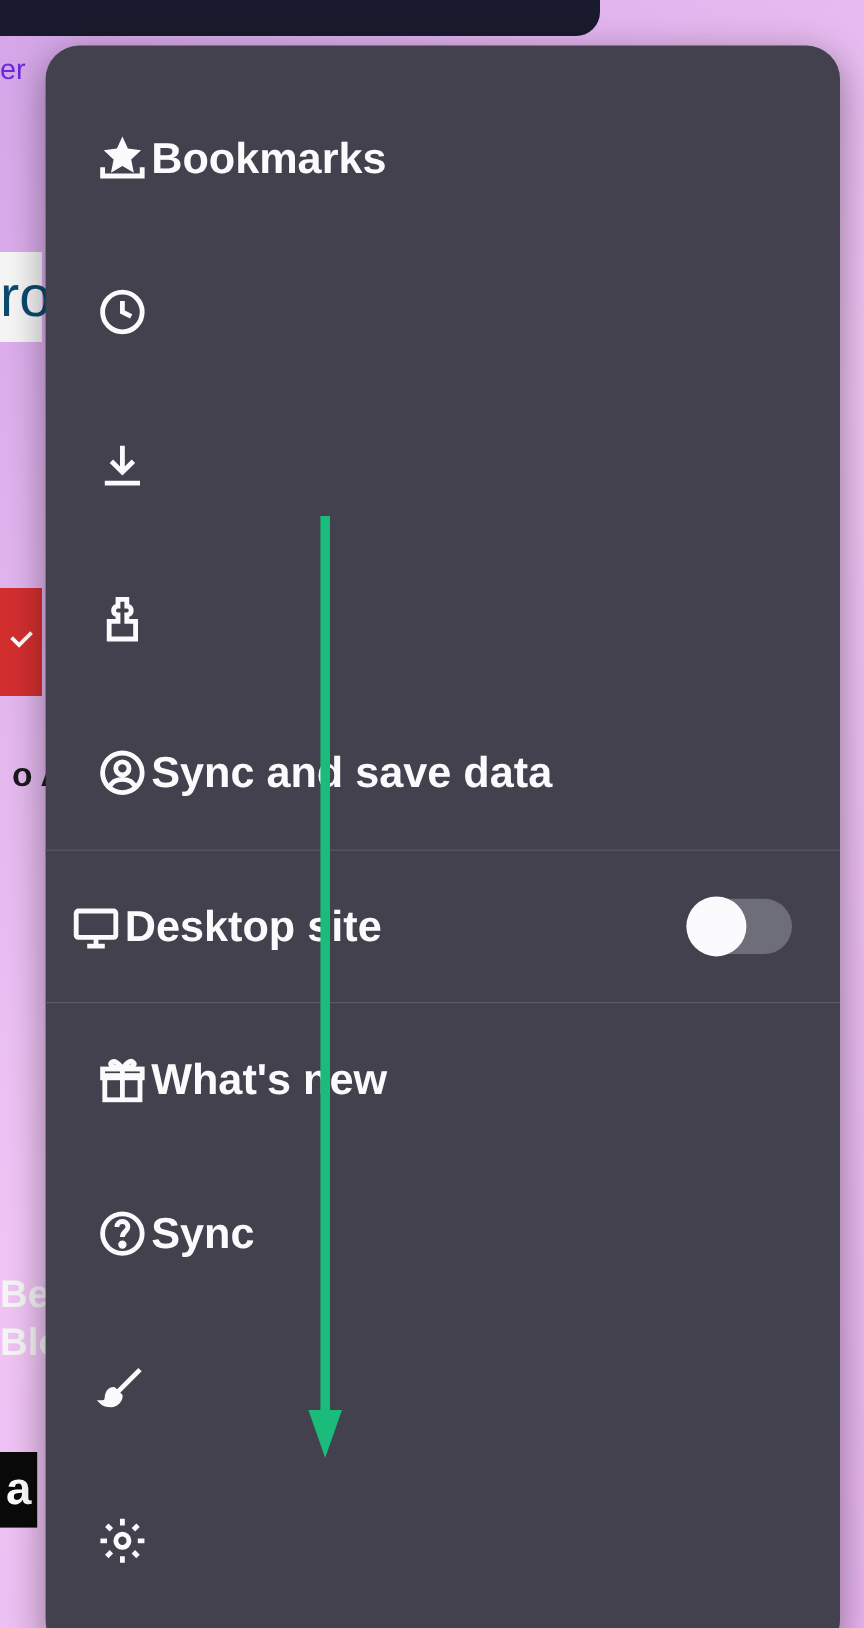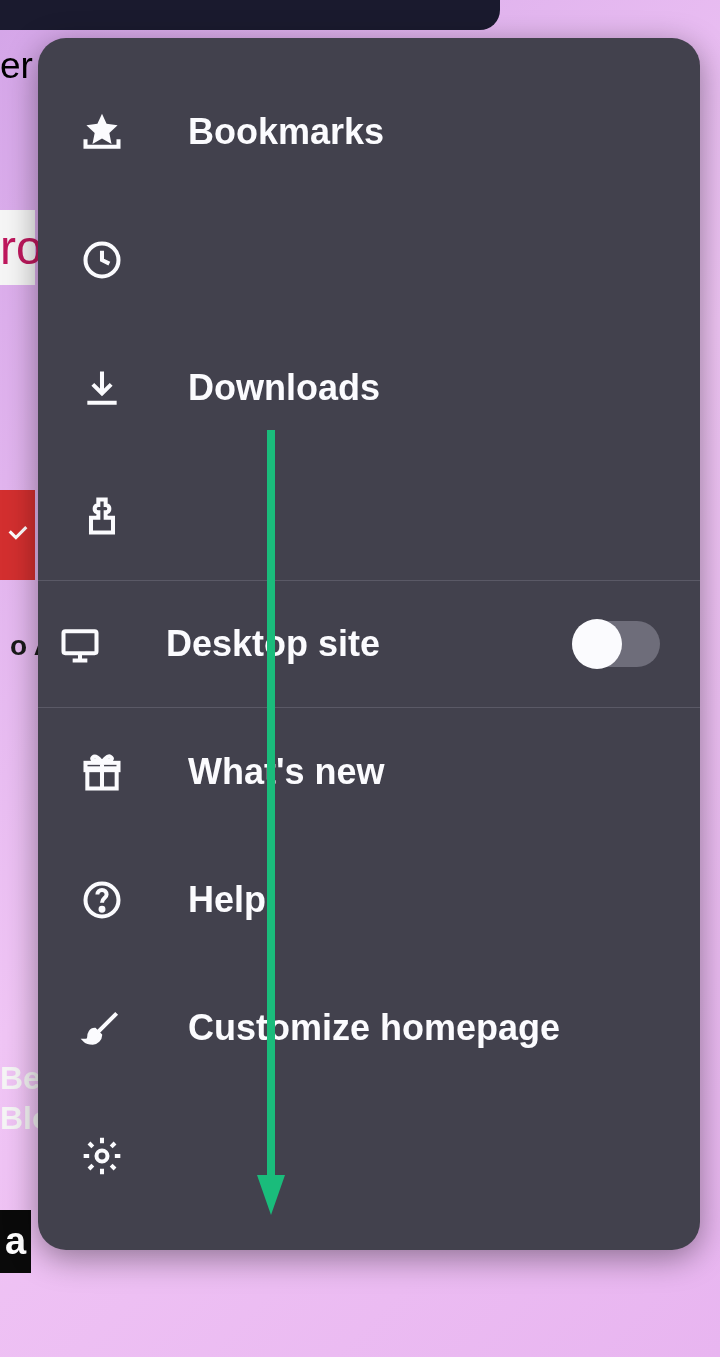--- a/index.html
+++ b/index.html
@@ -17,29 +17,29 @@
       left: 0;
       width: 500px;
       height: 30px;
       background: #1a1a2e;
       border-radius: 0 0 20px 0;
     }
     .bg-text-r {
       position: absolute;
       top: 45px;
       left: 0;
-      color: #000000;
-      font-size: 37px;
+      color: #6d28d9;
+      font-size: 24px;
       font-weight: 400;
     }
     .bg-fragment-1 {
       position: absolute;
       top: 210px;
       left: 0;
-      color: #be185d;
+      color: #0c4a6e;
       font-size: 48px;
       font-weight: 400;
       background: #f5f5f5;
       padding: 10px 0 10px 0;
       width: 35px;
     }
     .bg-red-block {
       position: absolute;
       top: 490px;
       left: 0;
@@ -121,21 +121,20 @@
       flex-shrink: 0;
     }
     .menu-icon svg {
       width: 44px;
       height: 44px;
       stroke: #fbfbfe;
       fill: none;
       stroke-width: 2.2;
     }
     .menu-label {
-      margin-left: 62px;
       color: #fbfbfe;
       font-size: 36px;
       font-weight: 600;
     }
     .toggle-switch {
       margin-left: auto;
       width: 88px;
       height: 46px;
       background: #6e6d7a;
       border-radius: 23px;
@@ -194,31 +193,40 @@
         </svg>
     </span>
   </div>
 
   <div class="menu-item">
     <span class="menu-icon">
       <svg viewBox="0 0 24 24">
           <path d="M12 3 L12 15 M7 10 L12 15 L17 10 M4 20 L20 20"></path>
         </svg>
     </span>
-    <span class="menu-label">Downloads</span>
   </div>
 
   <div class="menu-item">
     <span class="menu-icon">
       <svg viewBox="0 0 24 24">
           <path d="M10 3 L10 6 C10 6 8 6 8 8 C8 10 10 10 10 10 L10 13 L6 13 L6 21 L18 21 L18 13 L14 13 L14 10 C14 10 16 10 16 8 C16 6 14 6 14 6 L14 3 Z"></path>
         </svg>
     </span>
   </div>
 
+  <div class="menu-item">
+    <span class="menu-icon">
+      <svg viewBox="0 0 24 24">
+          <circle cx="12" cy="12" r="9"></circle>
+          <circle cx="12" cy="10" r="3"></circle>
+          <path d="M6 19 C7 16 9.5 15 12 15 C14.5 15 17 16 18 19"></path>
+        </svg>
+    </span>
+    <span class="menu-label">Sync and save data</span>
+  </div>
 
   <div class="menu-item bordered-top bordered-bottom">
     <span class="menu-icon">
       <svg viewBox="0 0 24 24">
           <rect x="3" y="5" width="18" height="12" rx="1"></rect>
           <path d="M8 21 L16 21 M12 17 L12 21"></path>
         </svg>
     </span>
     <span class="menu-label">Desktop site</span>
     <div class="toggle-switch">
@@ -238,30 +246,29 @@
   </div>
 
   <div class="menu-item">
     <span class="menu-icon">
       <svg viewBox="0 0 24 24">
           <circle cx="12" cy="12" r="9"></circle>
           <path d="M9.5 9 C9.5 7.5 10.6 6.5 12 6.5 C13.4 6.5 14.5 7.5 14.5 9 C14.5 11 12 11 12 13.5"></path>
           <circle cx="12" cy="17" r="0.8" fill="#fbfbfe"></circle>
         </svg>
     </span>
-    <span class="menu-label">Help</span>
+    <span class="menu-label">Sync</span>
   </div>
 
   <div class="menu-item">
     <span class="menu-icon">
       <svg viewBox="0 0 24 24">
           <path d="M20 4 L10 14 M8 13 C6 13 5 15 5 17 C5 18 4 19 3 19 C4 20 6 20 7 20 C9 20 11 18 11 16 Z" fill="#fbfbfe" stroke="#fbfbfe"></path>
         </svg>
     </span>
-    <span class="menu-label">Customize homepage</span>
   </div>
 
   <div class="menu-item">
     <span class="menu-icon">
       <svg viewBox="0 0 24 24">
           <circle cx="12" cy="12" r="3"></circle>
           <path d="M12 2 L12 5 M12 19 L12 22 M4.9 4.9 L7 7 M17 17 L19.1 19.1 M2 12 L5 12 M19 12 L22 12 M4.9 19.1 L7 17 M17 7 L19.1 4.9"></path>
         </svg>
     </span>
   </div>

